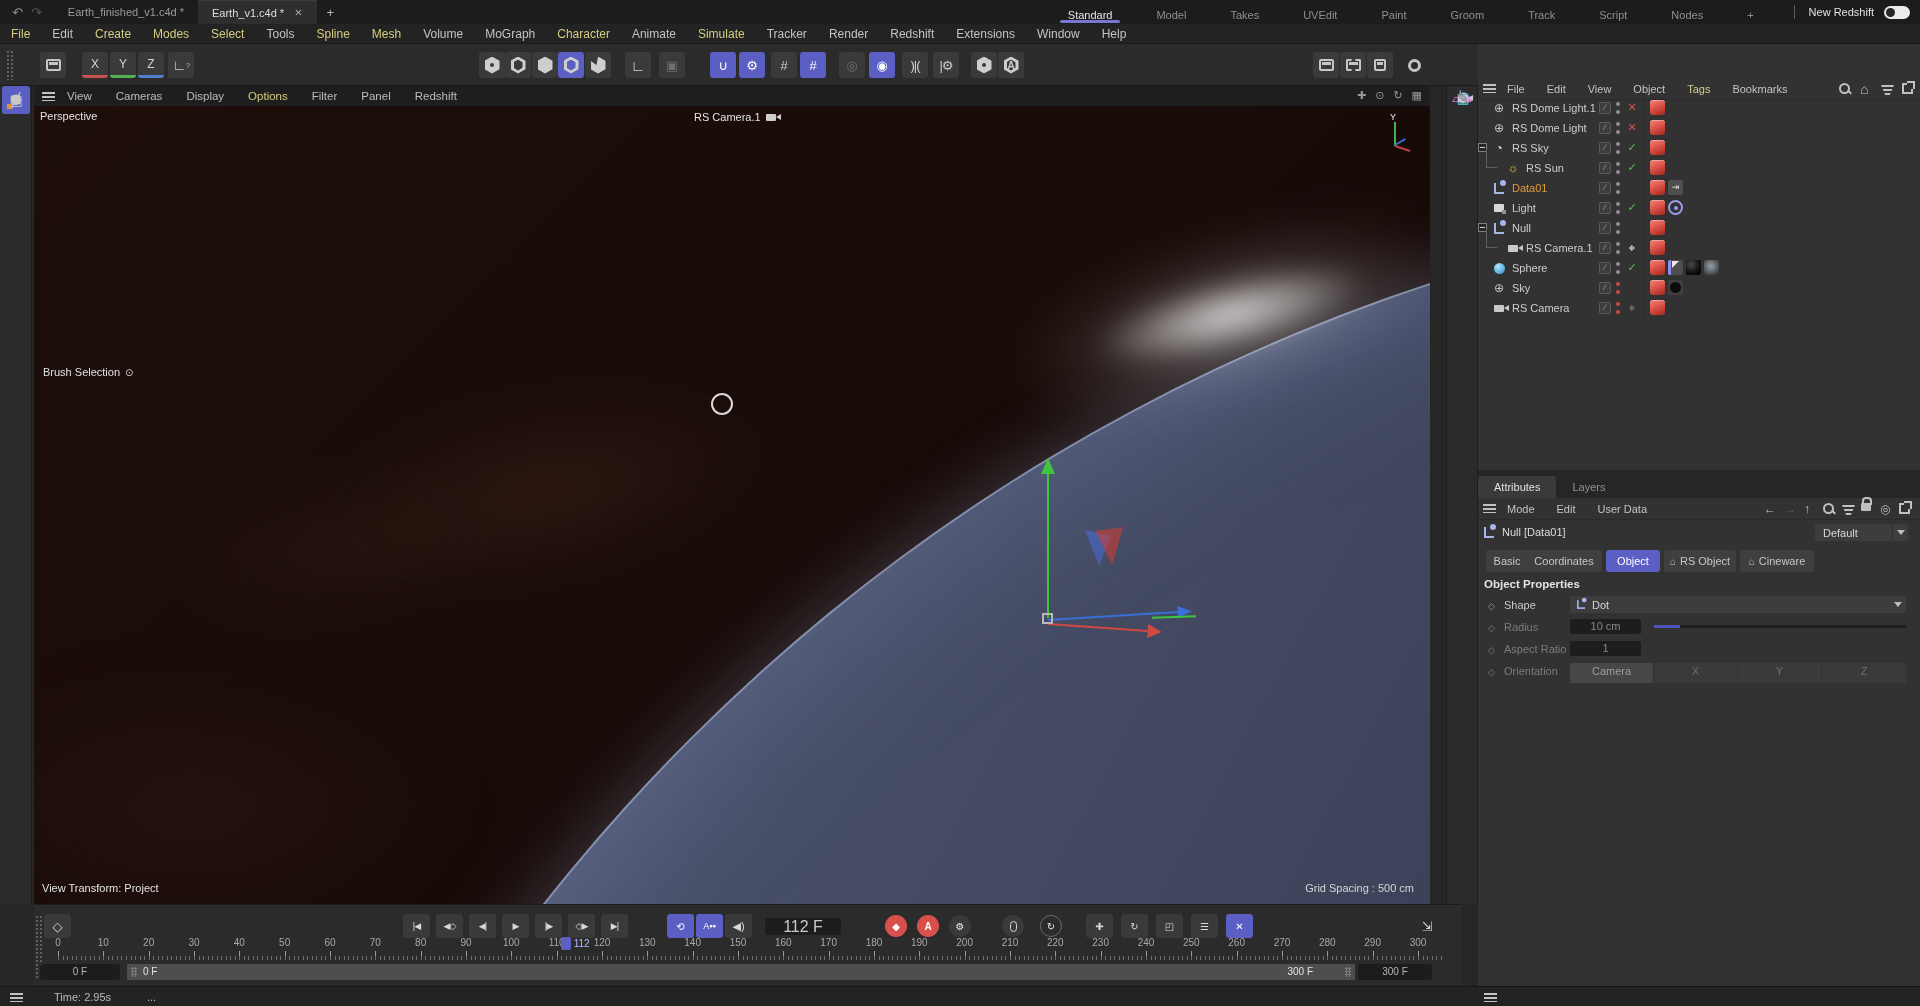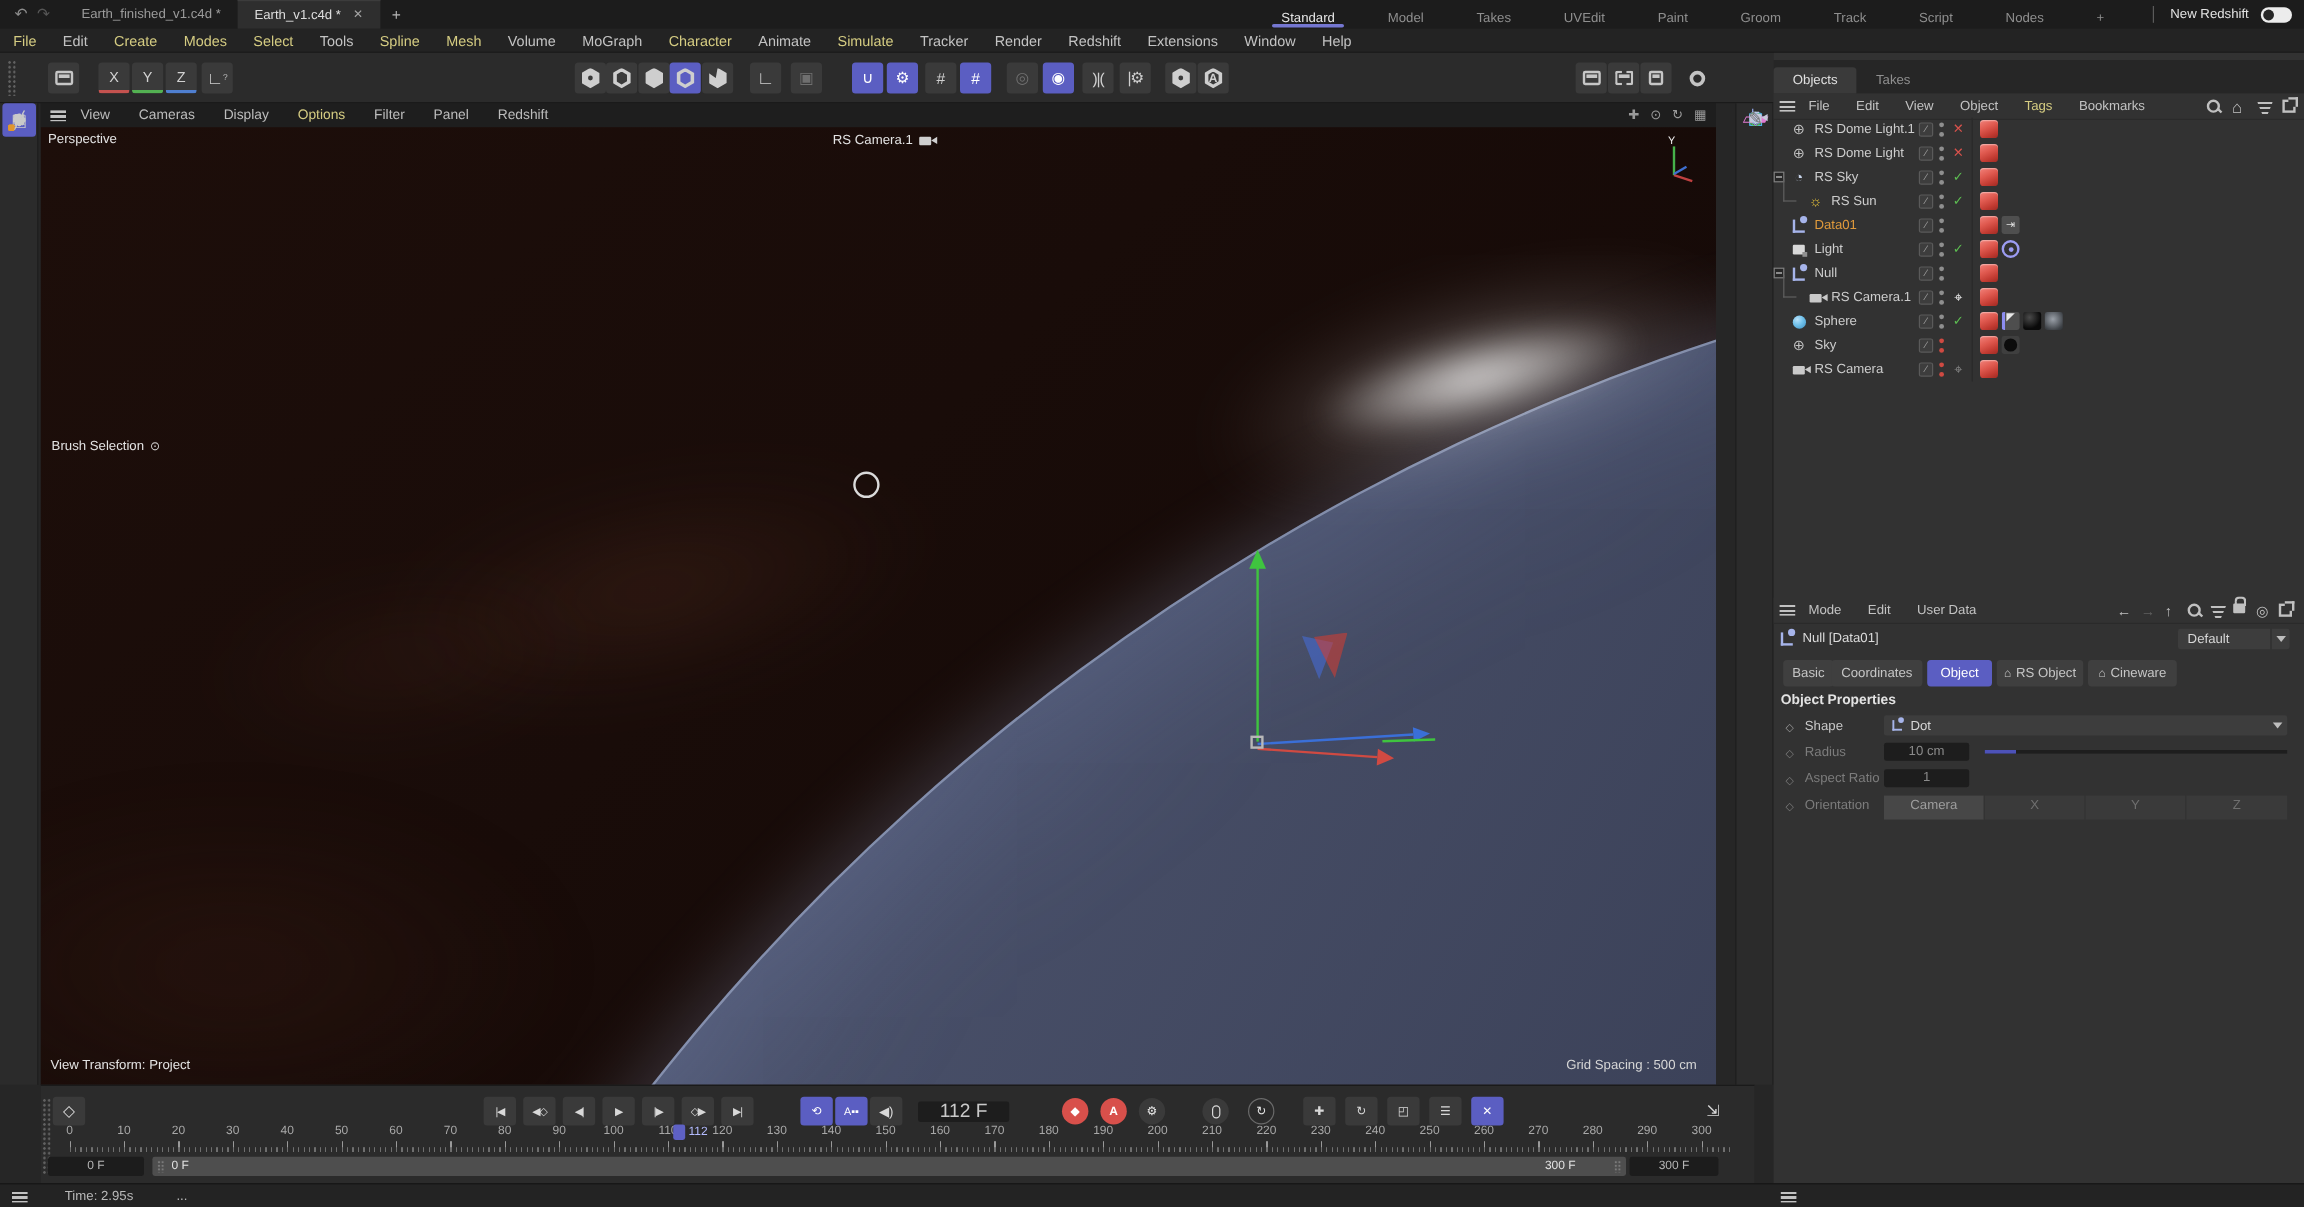--- a/index.html
+++ b/index.html
@@ -451,24 +451,20 @@
     <div class="rtool" style="color: rgb(185, 200, 232);">
       <span class="g">↧</span>
     </div>
     <div class="rtool" style="color: rgb(112, 112, 112);">
       <span class="g">✎</span>
     </div>
   </div>
 
 <div id="rightpanel">
 
-  <div class="ptabs" style="top:6px">
-    <div class="ptab active"><span>Objects</span></div>
-    <div class="ptab"><span>Takes</span></div>
-  </div>
   <div class="pmenu" style="top:34px">
     <span class="burger"></span>
     <span style="display:flex">
         <span class="pmi"><i style="font-style:normal">File</i></span>
         <span class="pmi"><i style="font-style:normal">Edit</i></span>
         <span class="pmi"><i style="font-style:normal">View</i></span>
         <span class="pmi"><i style="font-style:normal">Object</i></span>
         <span class="pmi accent"><i style="font-style:normal">Tags</i></span>
         <span class="pmi"><i style="font-style:normal">Bookmarks</i></span>
       </span>
@@ -603,20 +599,24 @@
         <span class="lbl">RS Camera</span>
       <span class="pencil-box">∕</span>
         <span class="vdots red"></span>
         <span class="tstate target dim">⌖</span>
       <span class="tags">
           <span class="rs-tag"></span>
         </span>
     </div>
   </div>
 
+  <div class="ptabs" style="top:426px">
+    <div class="ptab active"><span>Attributes</span></div>
+    <div class="ptab"><span>Layers</span></div>
+  </div>
   <div class="pmenu" style="top:454px">
     <span class="burger"></span>
     <span style="display:flex">
         <span class="pmi"><i style="font-style:normal">Mode</i></span>
         <span class="pmi"><i style="font-style:normal">Edit</i></span>
         <span class="pmi"><i style="font-style:normal">User Data</i></span>
       </span>
     <span class="picon" style="left:286px;top:4px">←</span>
     <span class="picon" style="left:306px;top:4px;color:#5f5f5f">→</span>
     <span class="picon" style="left:326px;top:4px">↑</span>

